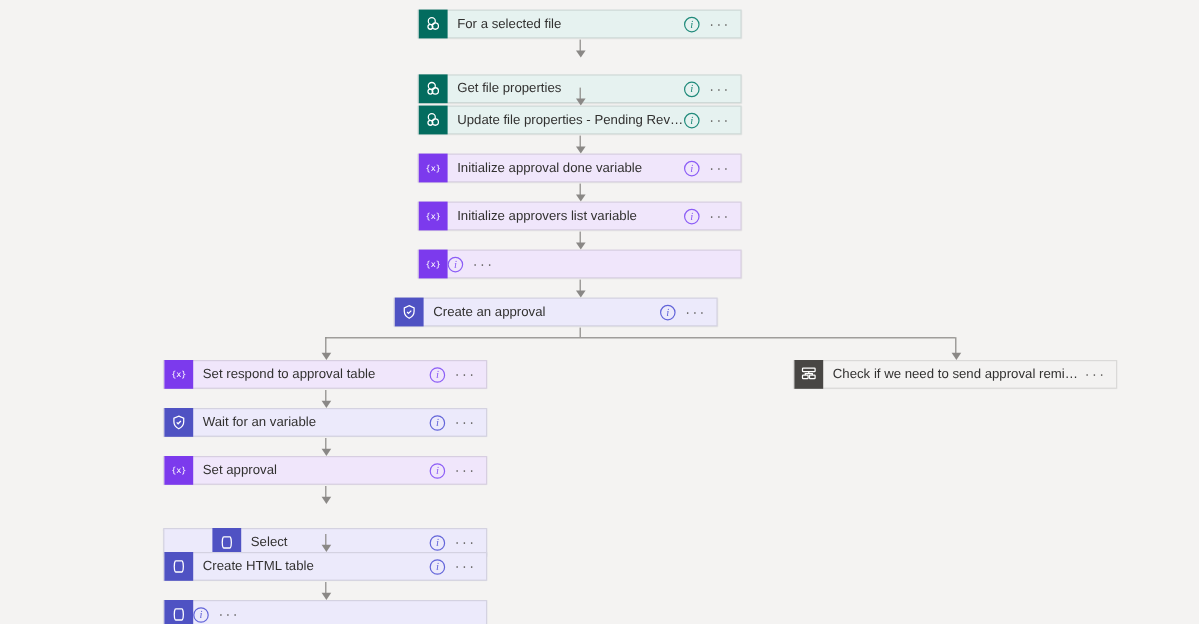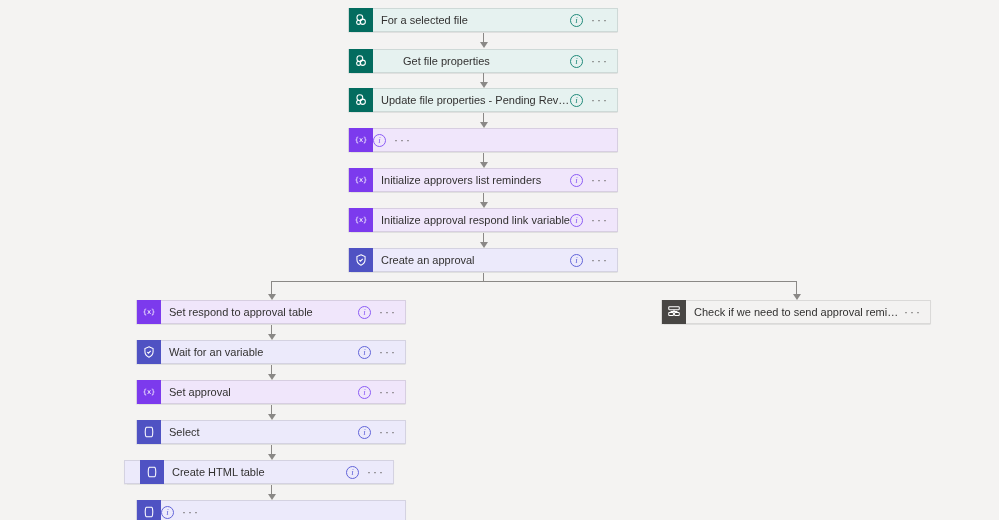--- a/index.html
+++ b/index.html
@@ -131,21 +131,21 @@
         </svg>
     </div>
     <div class="title">For a selected file</div>
     <div class="right">
       <span class="info info-teal">i</span>
       <span class="more">···</span>
     </div>
   </div>
   <div class="arrow-down" style="top:33px; left:483px; height:10px;"></div>
 
-  <div class="card body-teal" style="top:49px; left:348px;gap:22px;">
+  <div class="card body-teal" style="top:62px; left:348px;">
     <div class="icon ic-teal">
       <svg width="14" height="14" viewBox="0 0 24 24">
           <circle cx="10" cy="8" r="5" fill="none" stroke="#fff" stroke-width="1.8"></circle>
           <circle cx="15" cy="15" r="4.5" fill="none" stroke="#fff" stroke-width="1.8"></circle>
           <circle cx="8" cy="16" r="3.5" fill="none" stroke="#fff" stroke-width="1.8"></circle>
         </svg>
     </div>
     <div class="title">Get file properties</div>
     <div class="right">
       <span class="info info-teal">i</span>
@@ -169,56 +169,56 @@
     </div>
   </div>
   <div class="arrow-down" style="top:113px; left:483px; height:10px;"></div>
 
   <div class="card body-purple" style="top:128px; left:348px;">
     <div class="icon ic-purple">
       <svg width="14" height="14" viewBox="0 0 24 24">
           <text x="12" y="16" text-anchor="middle" font-size="12" font-family="monospace" fill="#fff">{x}</text>
         </svg>
     </div>
+    <div class="title">Initialize approval done variable</div>
     <div class="right">
       <span class="info info-purple">i</span>
       <span class="more">···</span>
     </div>
   </div>
   <div class="arrow-down" style="top:153px; left:483px; height:10px;"></div>
 
   <div class="card body-purple" style="top:168px; left:348px;">
     <div class="icon ic-purple">
       <svg width="14" height="14" viewBox="0 0 24 24">
           <text x="12" y="16" text-anchor="middle" font-size="12" font-family="monospace" fill="#fff">{x}</text>
         </svg>
     </div>
-    <div class="title">Initialize approvers list reminders</div>
+    <div class="title">Initialize approvers list variable</div>
     <div class="right">
       <span class="info info-purple">i</span>
       <span class="more">···</span>
     </div>
   </div>
   <div class="arrow-down" style="top:193px; left:483px; height:10px;"></div>
 
   <div class="card body-purple" style="top:208px; left:348px;">
     <div class="icon ic-purple">
       <svg width="14" height="14" viewBox="0 0 24 24">
           <text x="12" y="16" text-anchor="middle" font-size="12" font-family="monospace" fill="#fff">{x}</text>
         </svg>
     </div>
-    <div class="title">Initialize approval respond link variable</div>
     <div class="right">
       <span class="info info-purple">i</span>
       <span class="more">···</span>
     </div>
   </div>
   <div class="arrow-down" style="top:233px; left:483px; height:10px;"></div>
 
-  <div class="card body-indigo" style="top:248px; left:348px;">
+  <div class="card body-indigo" style="top:248px; left:328px;">
     <div class="icon ic-indigo">
       <svg width="14" height="14" viewBox="0 0 24 24" fill="none" stroke="#fff" stroke-width="1.8">
           <path d="M12 3l7 3v5c0 5-3 8-7 10-4-2-7-5-7-10V6z"></path>
           <path d="M9 12l2 2 4-4"></path>
         </svg>
     </div>
     <div class="title">Create an approval</div>
     <div class="right">
       <span class="info info-indigo">i</span>
       <span class="more">···</span>
@@ -269,35 +269,35 @@
         </svg>
     </div>
     <div class="title">Set approval</div>
     <div class="right">
       <span class="info info-purple">i</span>
       <span class="more">···</span>
     </div>
   </div>
   <div class="arrow-down" style="top:405px; left:271px; height:10px;"></div>
 
-  <div class="card body-indigo" style="top:420px; left:136px;">
+  <div class="card body-indigo" style="top:440px; left:136px;padding-left:40px;">
     <div class="icon ic-indigo">
       <svg width="14" height="14" viewBox="0 0 24 24" fill="none" stroke="#fff" stroke-width="1.8">
           <path d="M7 4h10M7 4c-2 3-2 13 0 16M17 4c2 3 2 13 0 16M7 20h10"></path>
         </svg>
     </div>
     <div class="title">Select</div>
     <div class="right">
       <span class="info info-indigo">i</span>
       <span class="more">···</span>
     </div>
   </div>
   <div class="arrow-down" style="top:445px; left:271px; height:10px;"></div>
 
-  <div class="card body-indigo" style="top:460px; left:124px;padding-left:15px;">
+  <div class="card body-indigo" style="top:460px; left:136px;">
     <div class="icon ic-indigo">
       <svg width="14" height="14" viewBox="0 0 24 24" fill="none" stroke="#fff" stroke-width="1.8">
           <path d="M7 4h10M7 4c-2 3-2 13 0 16M17 4c2 3 2 13 0 16M7 20h10"></path>
         </svg>
     </div>
     <div class="title">Create HTML table</div>
     <div class="right">
       <span class="info info-indigo">i</span>
       <span class="more">···</span>
     </div>

